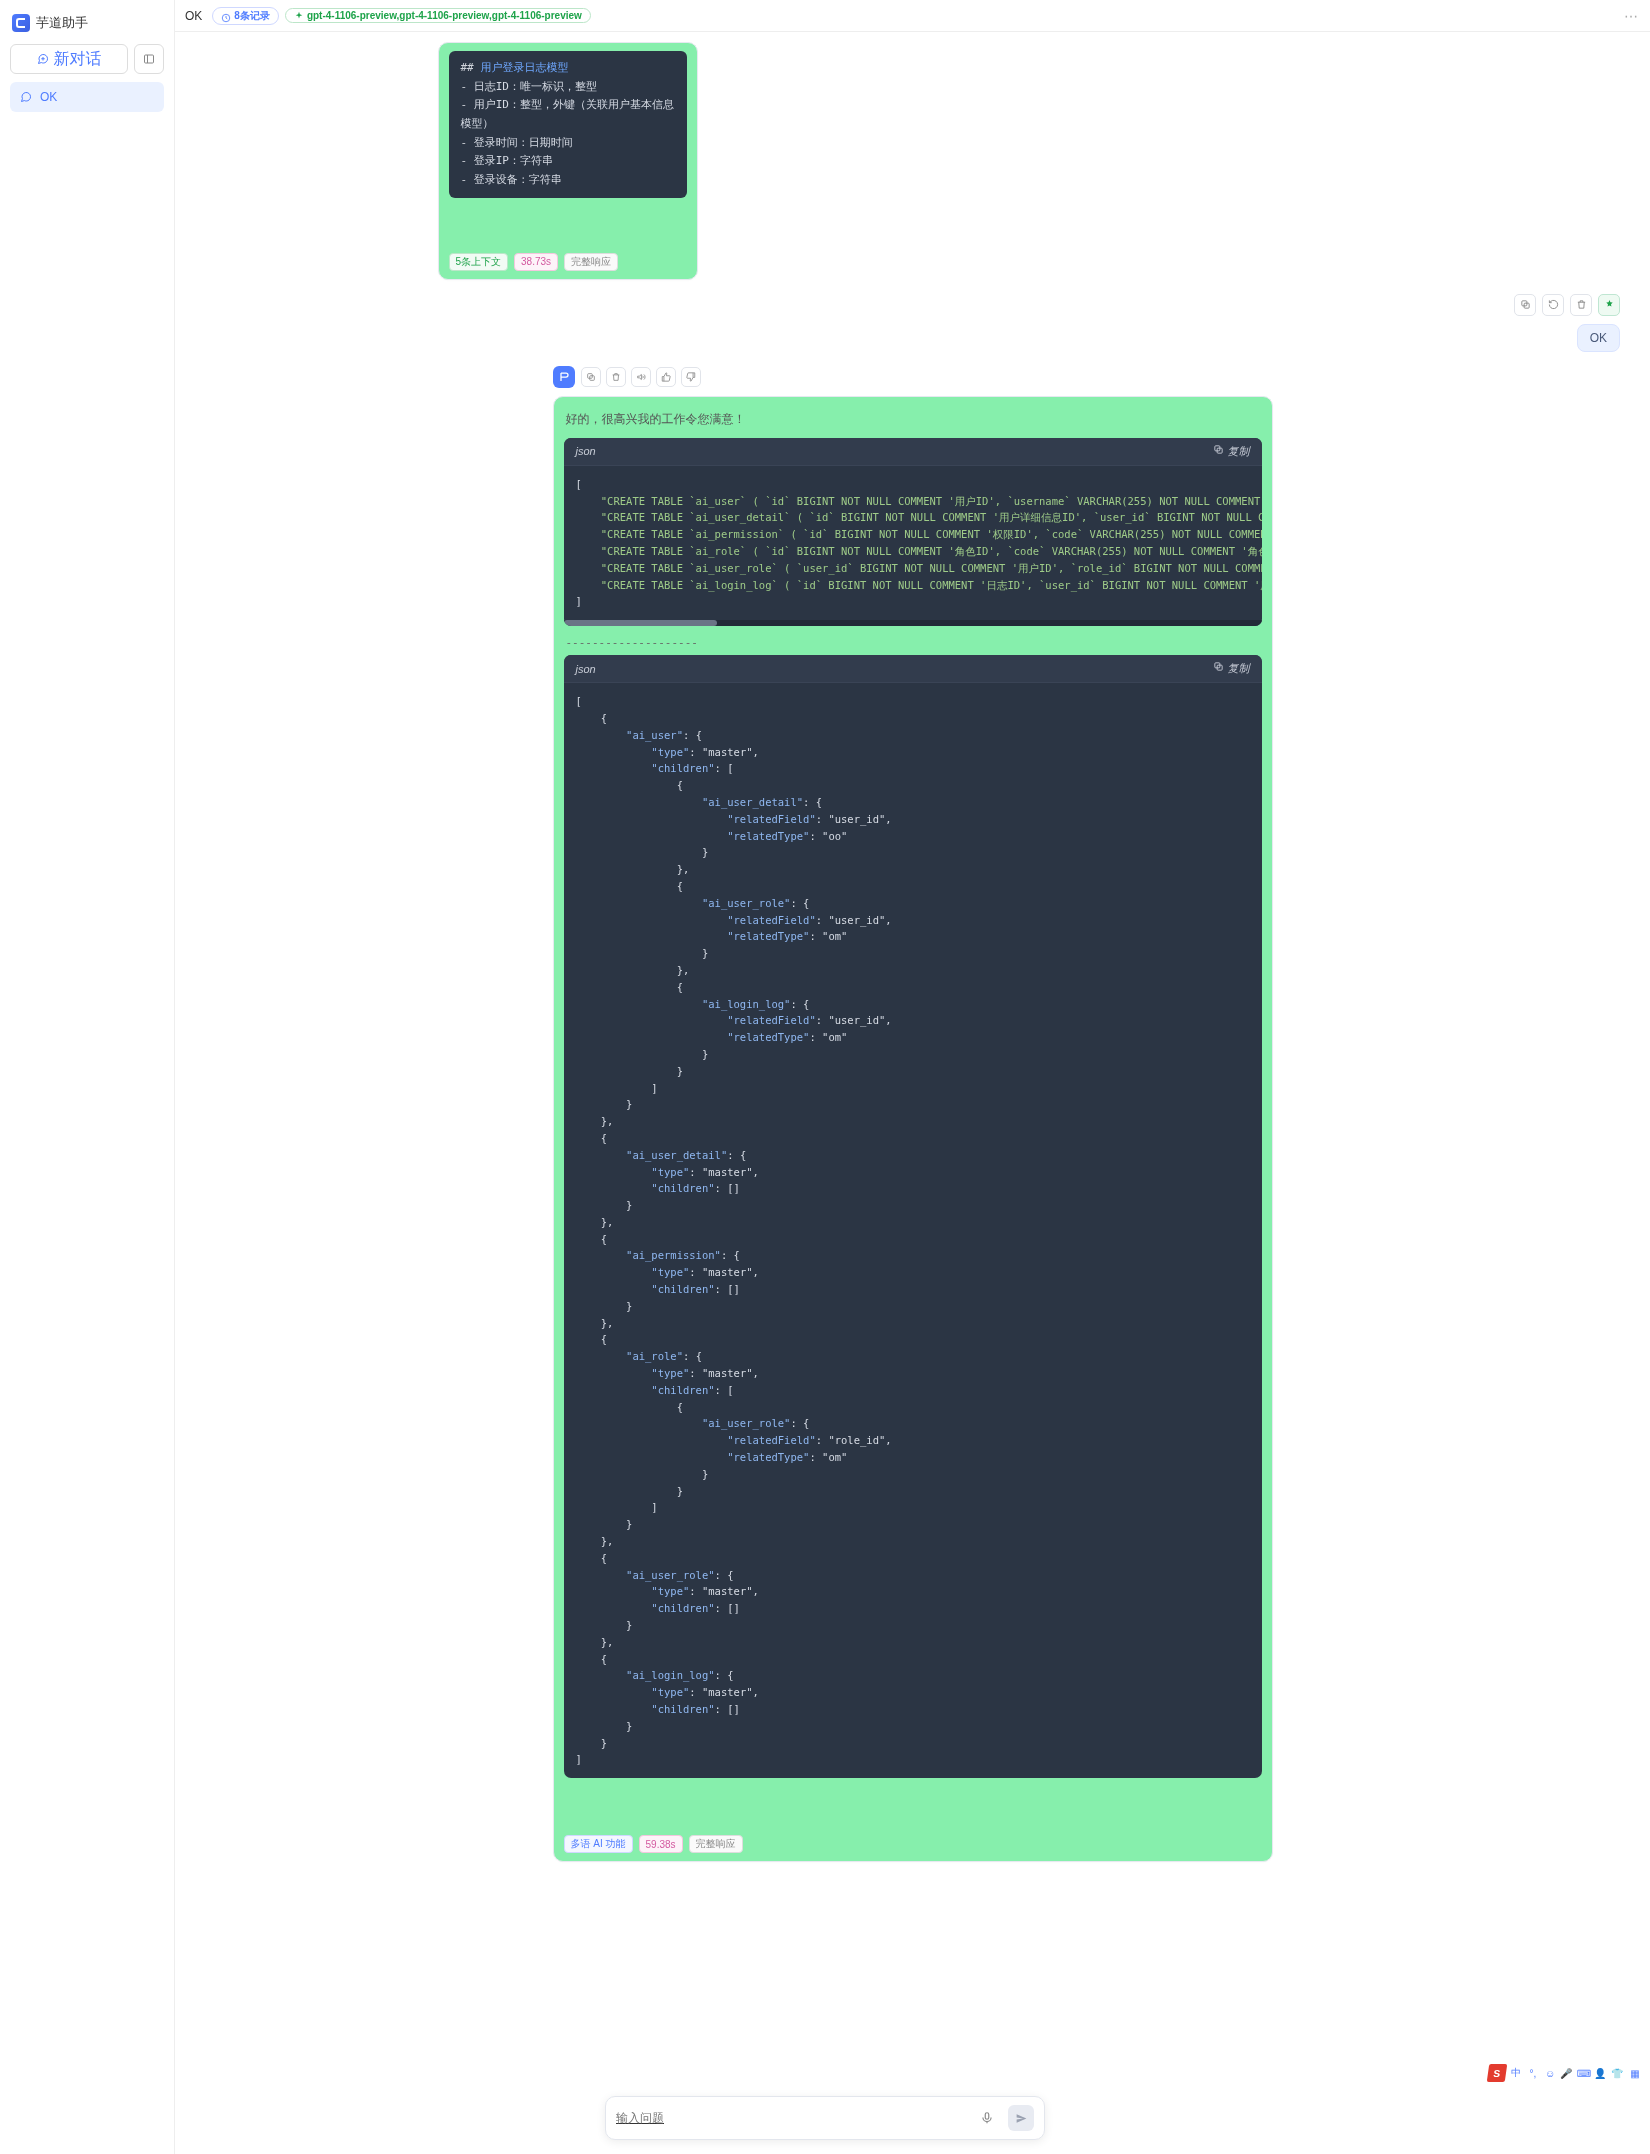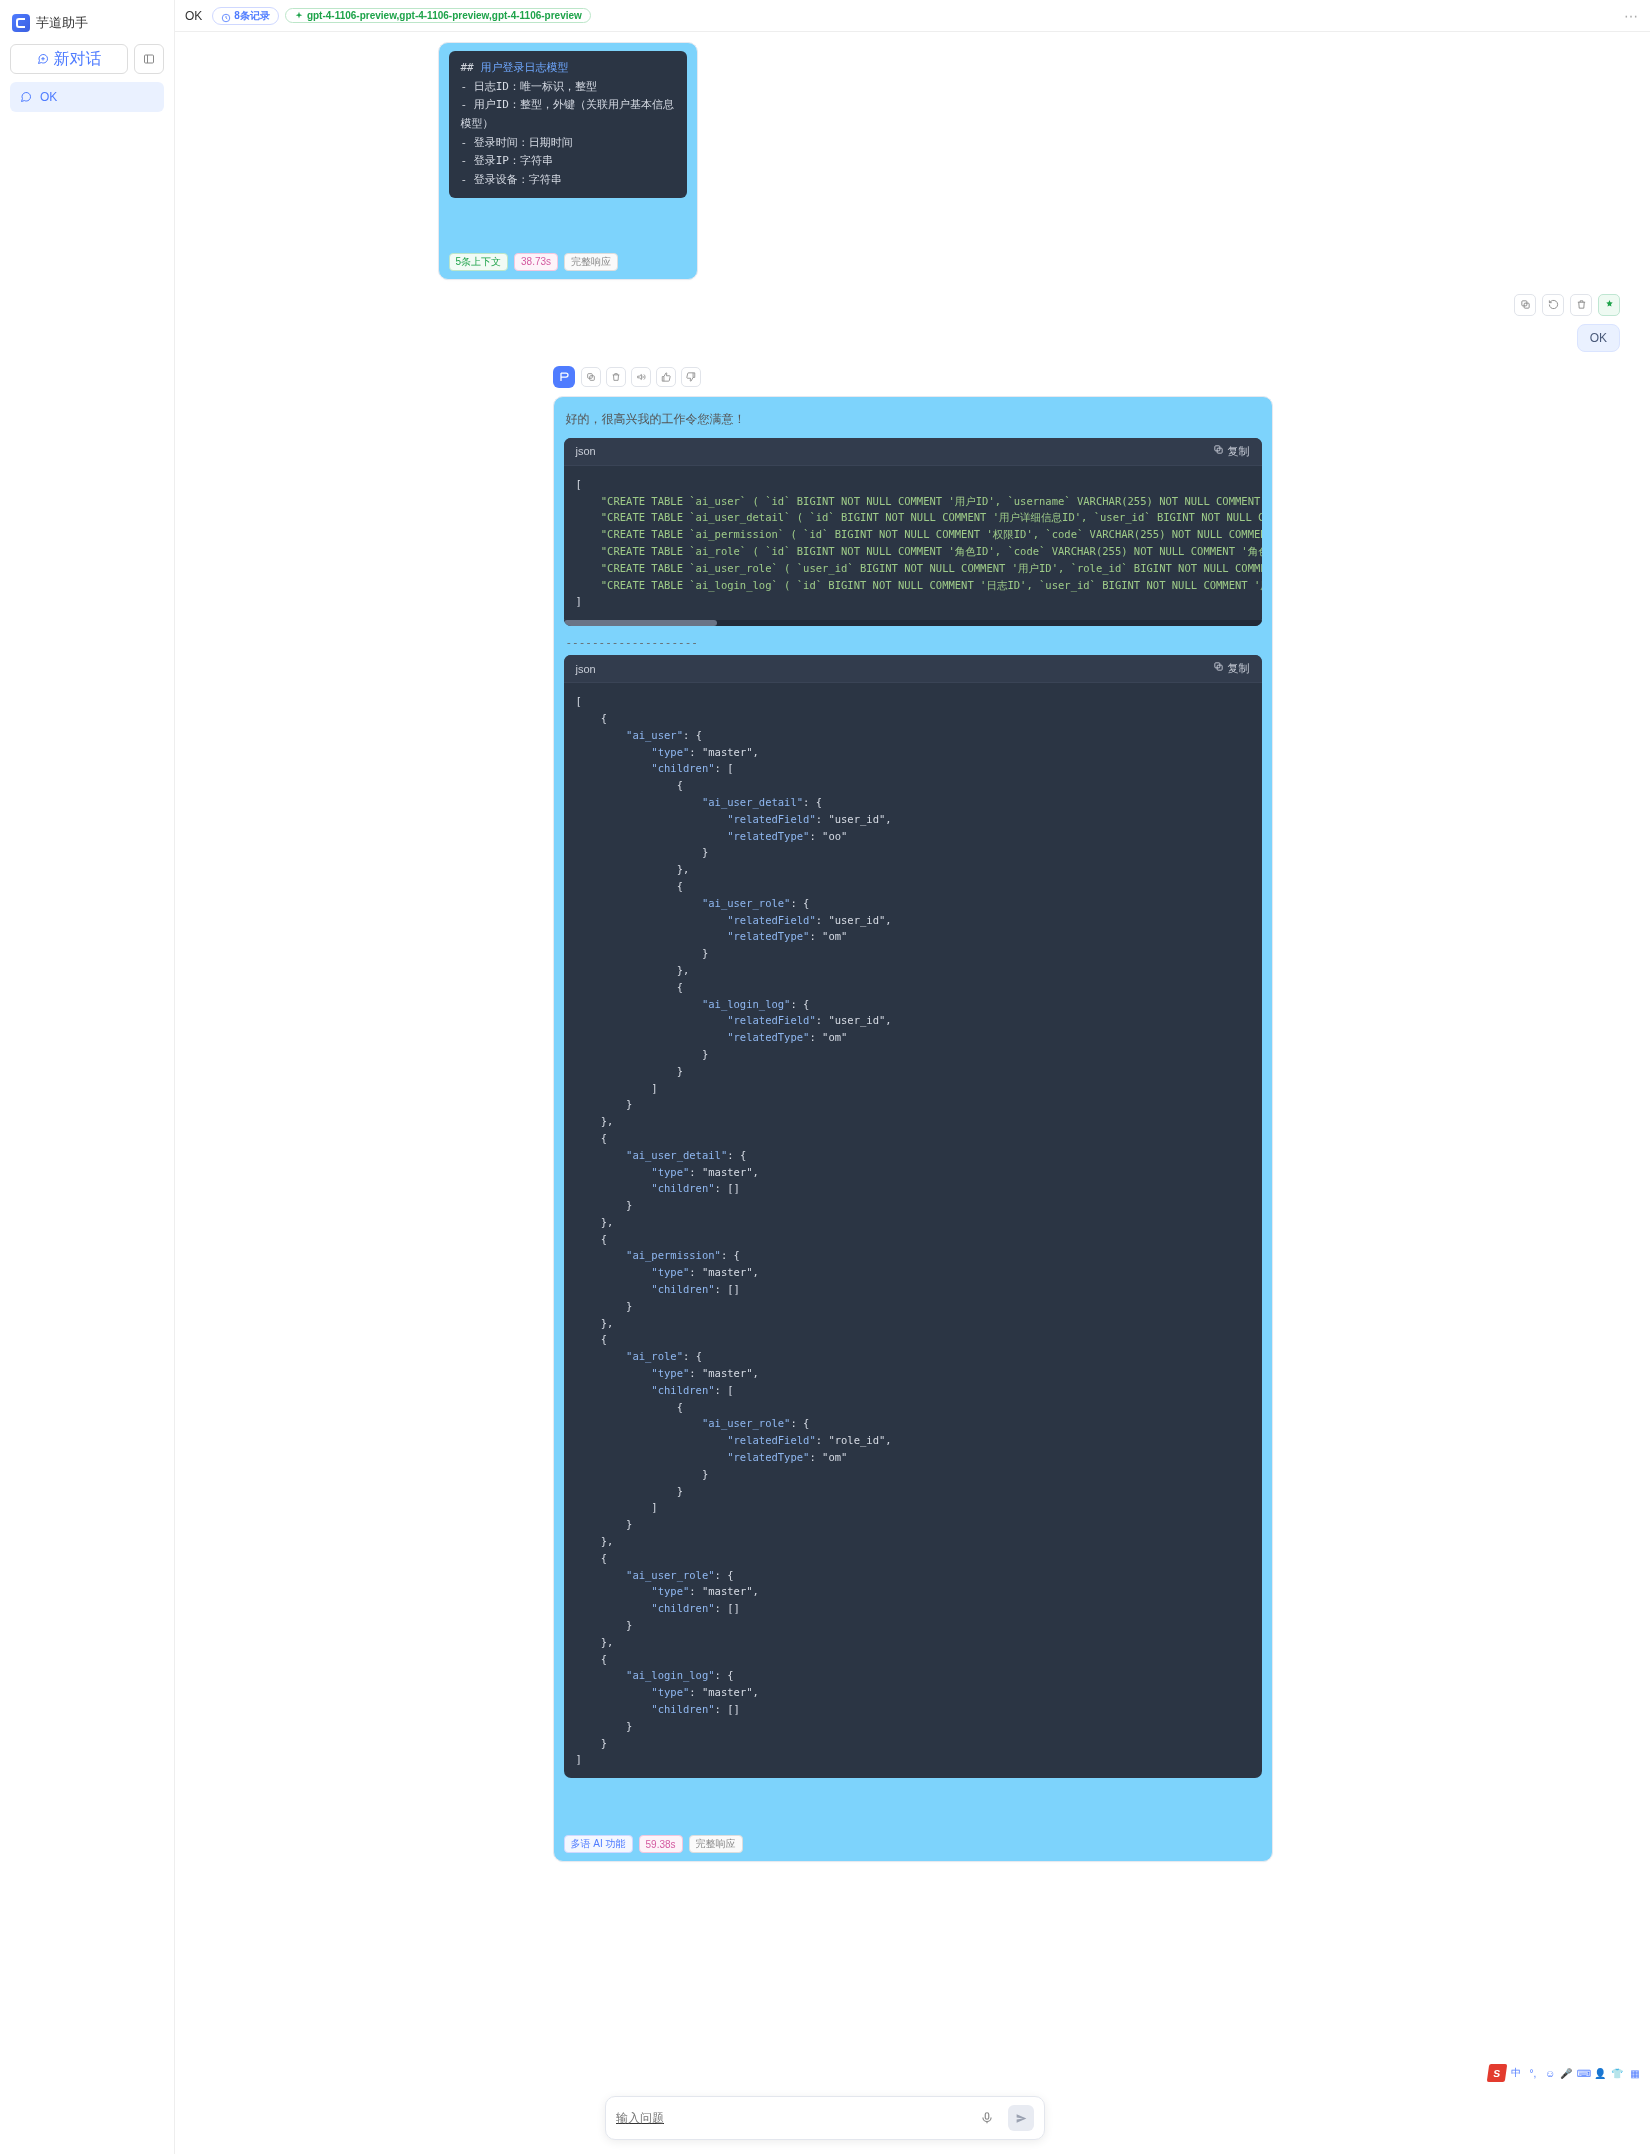--- a/index.html
+++ b/index.html
@@ -16,21 +16,21 @@
 .conv-item { display:flex; align-items:center; gap:8px; padding:8px 10px; background:#eaf1ff; border-radius:6px; color:#4f7cff; font-size:12px; cursor:pointer; }
 .main { flex:1; display:flex; flex-direction:column; position:relative; }
 .topbar { height:32px; border-bottom:1px solid #eee; display:flex; align-items:center; padding:0 10px; gap:6px; font-size:11px; }
 .tb-title { font-size:12px; color:#333; margin-right:4px; }
 .chip { display:inline-flex; align-items:flex-end; gap:3px; border:1px solid #cfd8ff; color:#4f7cff; border-radius:10px; padding:1px 8px; font-size:10px; cursor:pointer;font-weight:bold; }
 .chip.green { border-color:#bce6c9; color:#1ea34a; }
 .tb-spacer { flex:1; }
 .tb-more { color:#aaa; font-size:14px; letter-spacing:2px; cursor:pointer; }
 .chat-area { flex:1; overflow:auto; padding:10px 0 80px 0; display:flex; flex-direction:column; gap:14px; align-items:center; }
 .content-col { width: 720px; max-width: 74%; }
-.card { border:1px solid #e6e9f0; border-radius:10px; background:#7dd3fc; padding:8px 10px 8px 10px; box-shadow:0 1px 2px rgba(0,0,0,0.02); }
+.card { border:1px solid #e6e9f0; border-radius:10px; background:#86efac; padding:8px 10px 8px 10px; box-shadow:0 1px 2px rgba(0,0,0,0.02); }
 .dark-block { background:#2b3544; color:#d6dbe4; border-radius:6px; padding:8px 12px; font-size:11px; line-height:1.7; font-family:Consolas,Monaco,monospace; }
 .dark-block .htag { color:#6fa8ff; }
 .dark-block .dash { color:#cfd3da; }
 .tags-row { display:flex; gap:6px; margin-top:8px; }
 .tag { display:inline-flex; align-items:center; border:1px solid; border-radius:4px; padding:1px 6px; font-size:10px;margin-top:47px; }
 .tag.green { border-color:#bce6c9; color:#1ea34a; background:#f2fbf5; }
 .tag.pink { border-color:#f3c7de; color:#d35aa0; background:#fdf3f9; }
 .tag.gray { border-color:#ddd; color:#888; background:#fafafa; }
 .tag.blue { border-color:#cfd8ff; color:#4f7cff; background:#f4f7ff; }
 .right-actions { align-self:flex-end; display:flex; flex-direction:column; align-items:flex-end; gap:8px; padding-right:30px; width:100%; }
@@ -38,21 +38,21 @@
 .icon-btn { width:22px; height:22px; border:1px solid #e1e4ea; border-radius:5px; background:#fff; display:flex; align-items:center; justify-content:center; color:#888; cursor:pointer; }
 .icon-btn.accent { border-color:#bfe6d2; background:#eefaf2; color:#1ea34a; }
 .user-bubble { background:#eaf1ff; border:1px solid #dae4ff; border-radius:8px; padding:6px 12px; font-size:12px; color:#4a5a7a; }
 .ass-header { display:flex; align-items:center; gap:6px; margin-bottom:8px; }
 .ass-avatar { width:22px; height:22px; border-radius:6px; background:#4f7cff; display:flex; align-items:center; justify-content:center; }
 .ass-avatar svg { width:12px; height:12px; }
 .chip-icons { display:flex; gap:5px; }
 .chip-icons .icon-btn { width:20px; height:20px; font-size:10px; }
 .ass-text { font-size:12px; color:#555; margin:6px 0 10px 2px; }
 .code-card { background:#2b3544; border-radius:7px; overflow:hidden; margin-bottom:10px; }
-.code-head { display:flex; justify-content:space-between; align-items:center; padding:6px 12px; background:#323c4d; color:#c7ccd6; font-size:11px; border-bottom:1px solid #3a4456; }
+.code-head { display:flex; justify-content:space-between; align-items:center; padding:6px 12px; background:#323c4d; color:#c7ccd6; font-size:11px; border-bottom:1px solid #3a4456;font-style:italic; }
 .copy-btn { display:flex; align-items:flex-start; gap:4px; color:#c7ccd6; cursor:pointer; font-size:11px; }
 .code-body { padding:10px 12px; font-family:Consolas,Monaco,monospace; font-size:10.5px; line-height:1.6; color:#d6dbe4; overflow-x:auto; white-space:pre; position:relative; }
 .hscroll-track { height:6px; background:#222a38; position:relative; }
 .hscroll-thumb { position:absolute; left:0; width:22%; top:0; bottom:0; background:#6a7486; border-radius:3px; }
 .tok-str { color:#9ecb88; }
 .tok-punc { color:#d6dbe4; }
 .tok-kw { color:#8fb7f0; }
 .sep-dashes { margin:6px 2px; color:#666; font-family:Consolas,monospace; font-size:11px; }
 .composer { position:fixed; bottom:14px; left:50%; transform:translateX(-50%); width:440px; display:flex; align-items:center; background:#fff; border:1px solid #e3e6ed; border-radius:10px; box-shadow:0 2px 10px rgba(0,0,0,0.08); padding:8px 10px; gap:8px; }
 .composer input { flex:1; border:none; outline:none; font-size:12px; color:#333;text-decoration:underline; }

